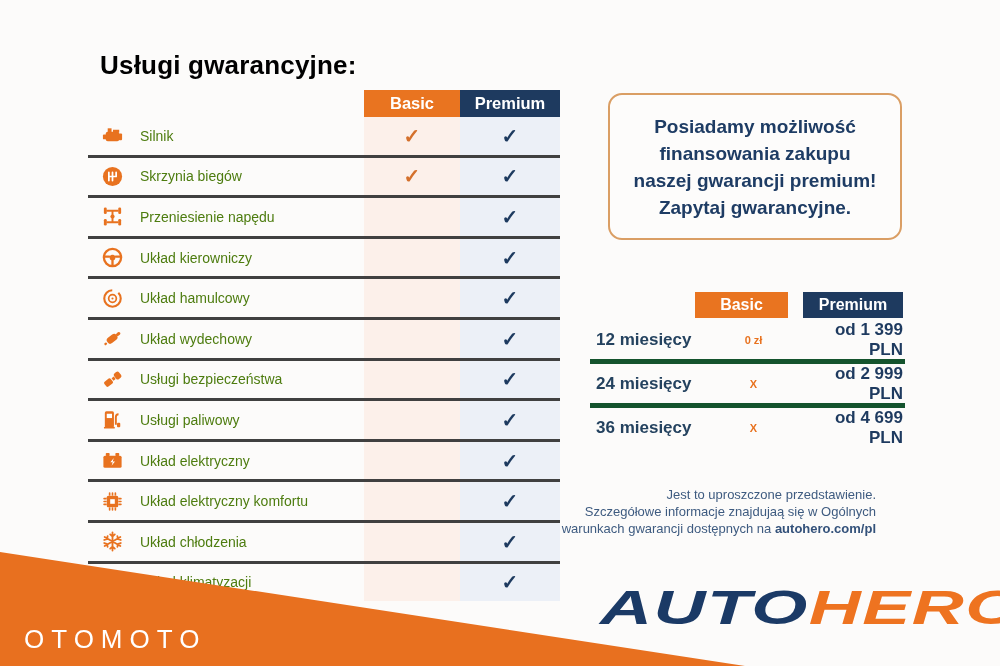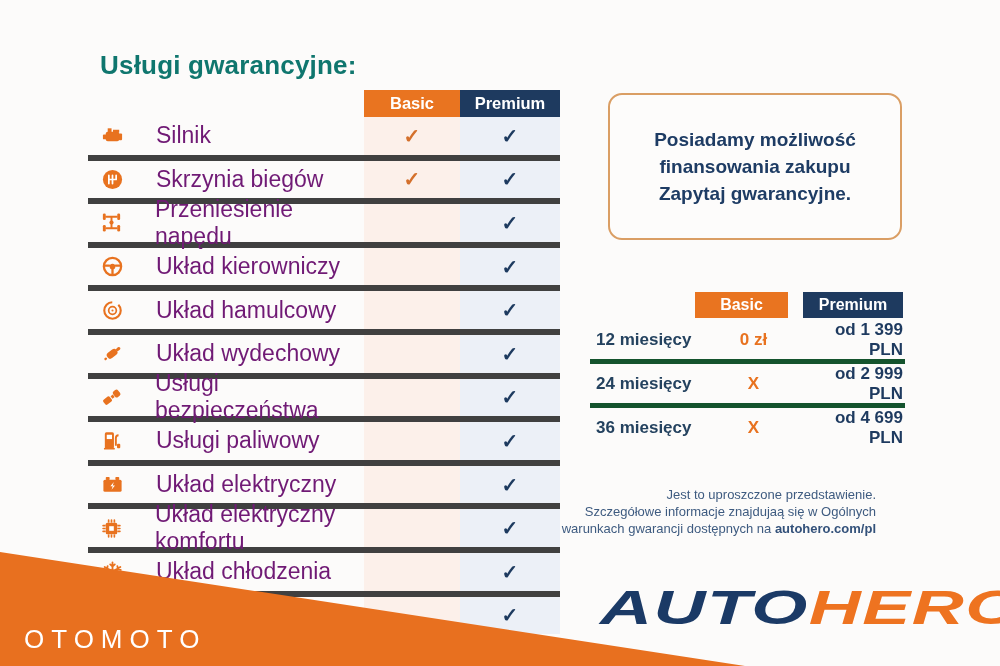--- a/index.html
+++ b/index.html
@@ -5,35 +5,35 @@
   html,body{margin:0;padding:0;background:#e9e9e9;}
   .stage{
     position:relative;width:1000px;height:666px;overflow:hidden;
     background:#fcfbfa;
     font-family:"Liberation Sans",sans-serif;
     color:#2d4c72;
   }
   
   .title{
     position:absolute;left:100px;top:50px;
-    font-size:26px;font-weight:bold;color:#0f766e;letter-spacing:.2px;
+    font-size:26px;font-weight:bold;color:#000000;letter-spacing:.2px;
   }
   
   .wtable{position:absolute;left:88px;top:90px;width:472px;}
   .whead{position:absolute;top:0;height:27px;display:flex;align-items:center;justify-content:center;
          color:#fff;font-size:16.5px;font-weight:bold;}
   .whead.basic{left:276px;width:96px;background:#e97420;}
   .whead.premium{left:372px;width:100px;background:#1e3a5f;}
   .wrows{position:absolute;top:27px;left:0;width:472px;}
   .wrow{display:flex;height:37.6px;align-items:center;}
-  .wrow + .wrow{border-top:6px solid #404040;}
+  .wrow + .wrow{border-top:3px solid #404040;}
   .cell-label{width:276px;display:flex;align-items:center;box-sizing:border-box;padding-left:12px;}
   .cell-label .icon{width:24px;height:24px;display:inline-flex;align-items:center;justify-content:center;color:#e8721f;}
   .cell-label .icon svg{width:23px;height:23px;}
-  .cell-label .label{margin-left:32px;font-size:23px;color:#701a75;}
+  .cell-label .label{margin-left:16px;font-size:14px;color:#4d7c0f;}
   .wcell{width:96px;height:100%;display:flex;align-items:center;justify-content:center;}
   .wcell.basic{background:#fcf0ea;}
   .wcell.premium{width:100px;background:#ecf0f7;}
   .check{font-size:20px;font-weight:bold;line-height:1;}
   .check.basic{color:#d4702c;}
   .check.premium{color:#1d3a5f;}
   
   .promo{
     position:absolute;left:608px;top:93px;width:294px;height:147px;
     border:2px solid #da9e64;border-radius:14px;box-sizing:border-box;
@@ -43,21 +43,21 @@
   .promo div{font-size:19px;font-weight:bold;color:#1e3c64;line-height:27px;}
   
   .phead{position:absolute;height:26px;display:flex;align-items:center;justify-content:center;
          color:#fff;font-size:16px;font-weight:bold;}
   .phead.basic{left:695px;top:292px;width:93px;background:#e97420;}
   .phead.premium{left:803px;top:292px;width:100px;background:#1e3a5f;}
   .prows{position:absolute;left:590px;top:320px;width:315px;}
   .prow{display:flex;align-items:center;height:39px;}
   .prow + .prow{border-top:5px solid #14532d;}
   .prow .period{width:110px;font-size:17px;font-weight:bold;color:#24425f;text-align:left;padding-left:6px;}
-  .prow .basic-val{width:95px;text-align:center;font-size:17px;font-weight:bold;color:#e8721f;}
+  .prow .basic-val{width:95px;text-align:center;font-size:11px;font-weight:bold;color:#e8721f;}
   .prow .premium-val{flex:1;text-align:right;font-size:17px;font-weight:bold;color:#1e3a5f;padding-right:2px;}
   
   .disclaimer{
     position:absolute;right:124px;top:486px;width:330px;text-align:right;
     font-size:13px;color:#3e5b80;line-height:17px;
   }
   .disclaimer b{color:#33517a;}
   
   .ah-logo{
     position:absolute;left:600px;top:580px;
@@ -321,20 +321,21 @@
     <div class="wcell premium">
             <span class="check premium">✓</span>
           </div>
   </div>
 </div>
   </div>
 
   <div class="promo">
     <div>Posiadamy możliwość</div>
     <div>finansowania zakupu</div>
+    <div>naszej gwarancji premium!</div>
     <div>Zapytaj gwarancyjne.</div>
   </div>
 
   <div class="phead basic">Basic</div>
   <div class="phead premium">Premium</div>
   <div class="prows">
   <div class="prow">
     <div class="period">12 miesięcy</div>
     <div class="basic-val">0 zł</div>
     <div class="premium-val">od 1 399 PLN</div>

